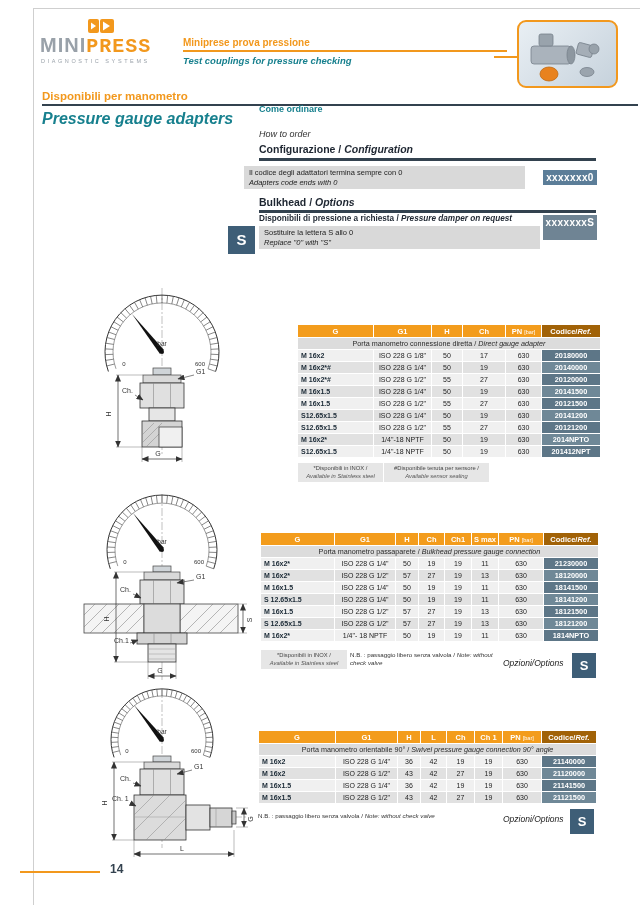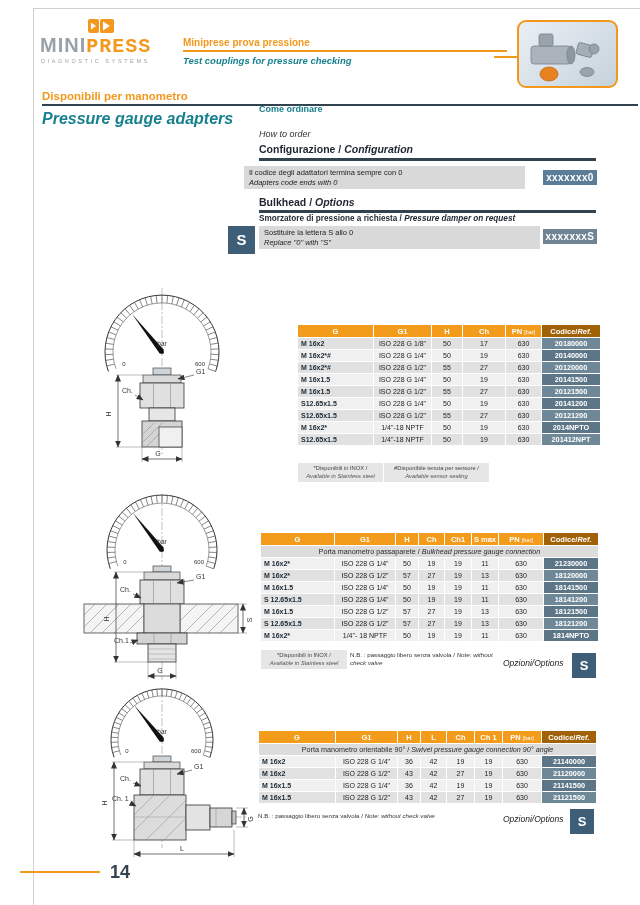--- a/index.html
+++ b/index.html
@@ -41,21 +41,21 @@
   .spec tbody tr:not(.subhead):nth-child(even) td{background:#F0F0F0;}
   .spec tbody tr:not(.subhead):nth-child(odd) td{background:#E1E1E1;}
   .spec td.c-name{text-align:left;font-weight:bold;color:#1A2935;padding-left:3px;}
   .spec td.c-code{color:#fff;font-weight:bold;font-size:7.3px;}
   .spec tbody tr:not(.subhead):nth-child(even) td.c-code{background:#5D7687;}
   .spec tbody tr:not(.subhead):nth-child(odd) td.c-code{background:#6F8897;}
   .fnbox{background:#E6E6E6;font-size:5.8px;color:#444;text-align:center;line-height:7.5px;padding:2px 2px;}
   .fnbox i{color:#555;}
   .nbtext{font-size:6.2px;color:#333;line-height:8px;}
   .optlabel{font-size:8.5px;font-style:italic;color:#222;}
-  .pagenum{font-size:18px;font-weight:bold;color:#33424F;}
+  .pagenum{font-size:12px;font-weight:bold;color:#33424F;}
   svg text{font-family:"Liberation Sans",sans-serif;fill:#333;}
 </style>
 </head>
 <body>
 
 <div class="page">
 
   <div class="abs hline" style="left:33px;top:8px;width:607px;"></div>
   <div class="abs vline" style="left:33px;top:8px;height:897px;"></div>
 
@@ -99,27 +99,27 @@
   <div class="abs sec-title" style="left:259px;top:143px;"><span>Configurazione /</span> <i>Configuration</i></div>
   <div class="abs navy-rule" style="left:259px;top:158px;width:337px;height:2.5px;"></div>
   <div class="abs notebox" style="left:244px;top:166px;width:271px;height:19px;">
     <div>Il codice degli adattatori termina sempre con 0</div>
     <div><i>Adapters code ends with 0</i></div>
   </div>
   <div class="abs badge" style="left:543px;top:170px;width:54px;height:15px;line-height:15px;background:#5B7D98;">xxxxxxx0</div>
 
   <div class="abs sec-title" style="left:259px;top:196px;"><span>Bulkhead /</span> <i>Options</i></div>
   <div class="abs navy-rule" style="left:259px;top:210px;width:337px;height:2.5px;"></div>
-  <div class="abs damper-title" style="left:259px;top:214px;"><span>Smorzatore di pressione a richiesta /</span> <i>Pressure damper on request</i></div>
+  <div class="abs damper-title" style="left:259px;top:214px;"><span>Disponibili di pressione a richiesta /</span> <i>Pressure damper on request</i></div>
   <div class="abs sbox" style="left:228px;top:226px;width:27px;height:28px;font-size:15px;line-height:28px;">S</div>
   <div class="abs notebox" style="left:259px;top:226px;width:271px;height:19px;">
     <div>Sostituire la lettera S allo 0</div>
     <div><i>Replace "0" with "S"</i></div>
   </div>
-  <div class="abs badge" style="left:543px;top:229px;width:54px;height:15px;line-height:15px;background:#6F8494;">xxxxxxxS</div>
+  <div class="abs badge" style="left:543px;top:215px;width:54px;height:25px;line-height:15px;background:#6F8494;">xxxxxxxS</div>
 
   <div class="abs" style="left:50px;top:278px;">
     <svg width="212" height="206" viewBox="0 0 212 206">
       <defs>
         <marker id="d1a" markerWidth="7" markerHeight="6" refX="6.5" refY="3" orient="auto-start-reverse" markerUnits="userSpaceOnUse">
           <path d="M0,0L7,3L0,6z" fill="#333"></path>
         </marker>
       </defs>
       <line x1="112" y1="10" x2="112" y2="178" stroke="#999" stroke-width="0.6" stroke-dasharray="8 2 2 2"></line>
 
@@ -421,20 +421,23 @@
         <tr>
           <th>G</th>
           <th>G1</th>
           <th>H</th>
           <th>Ch</th>
           <th>PN <span class="unit">[bar]</span></th>
           <th class="code-head">Codice/<i>Ref.</i></th>
         </tr>
       </thead>
       <tbody>
+        <tr class="subhead">
+          <td colspan="6">Porta manometro connessione diretta / <i>Direct gauge adapter</i></td>
+        </tr>
         <tr>
           <td class="c-name">M 16x2</td>
           <td>ISO 228 G 1/8"</td>
           <td>50</td>
           <td>17</td>
           <td>630</td>
           <td class="c-code">20180000</td>
         </tr>
         <tr>
           <td class="c-name">M 16x2*#</td>

